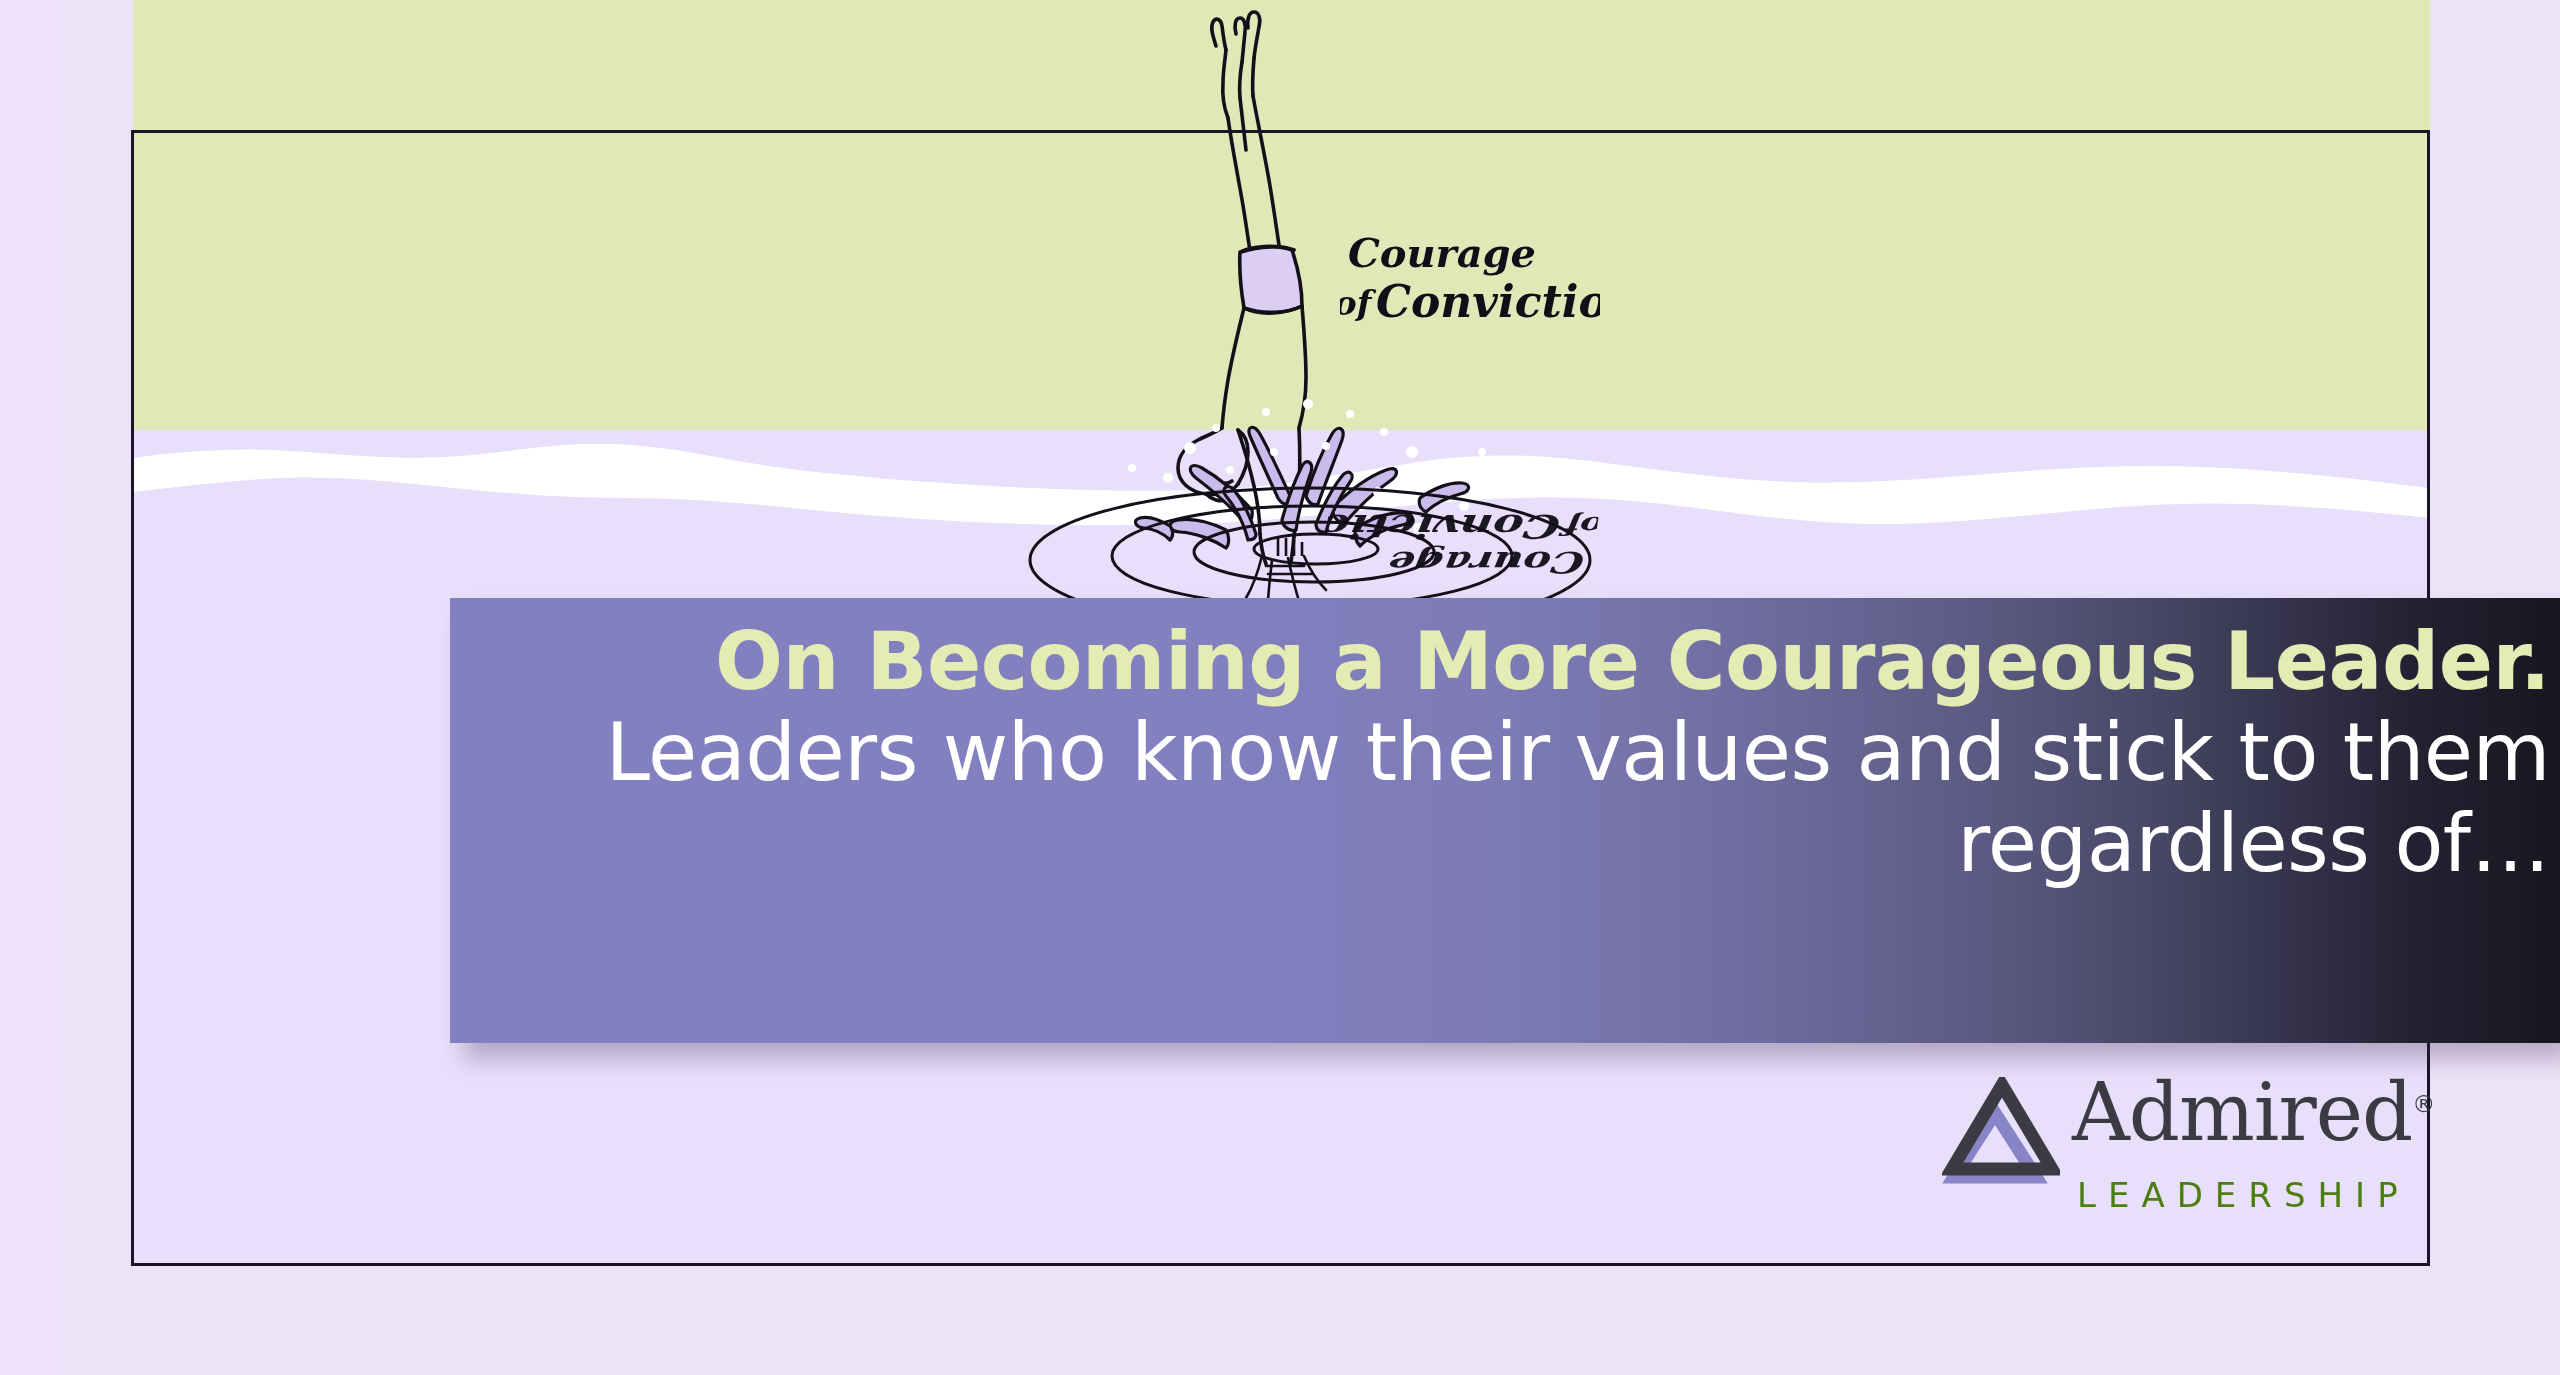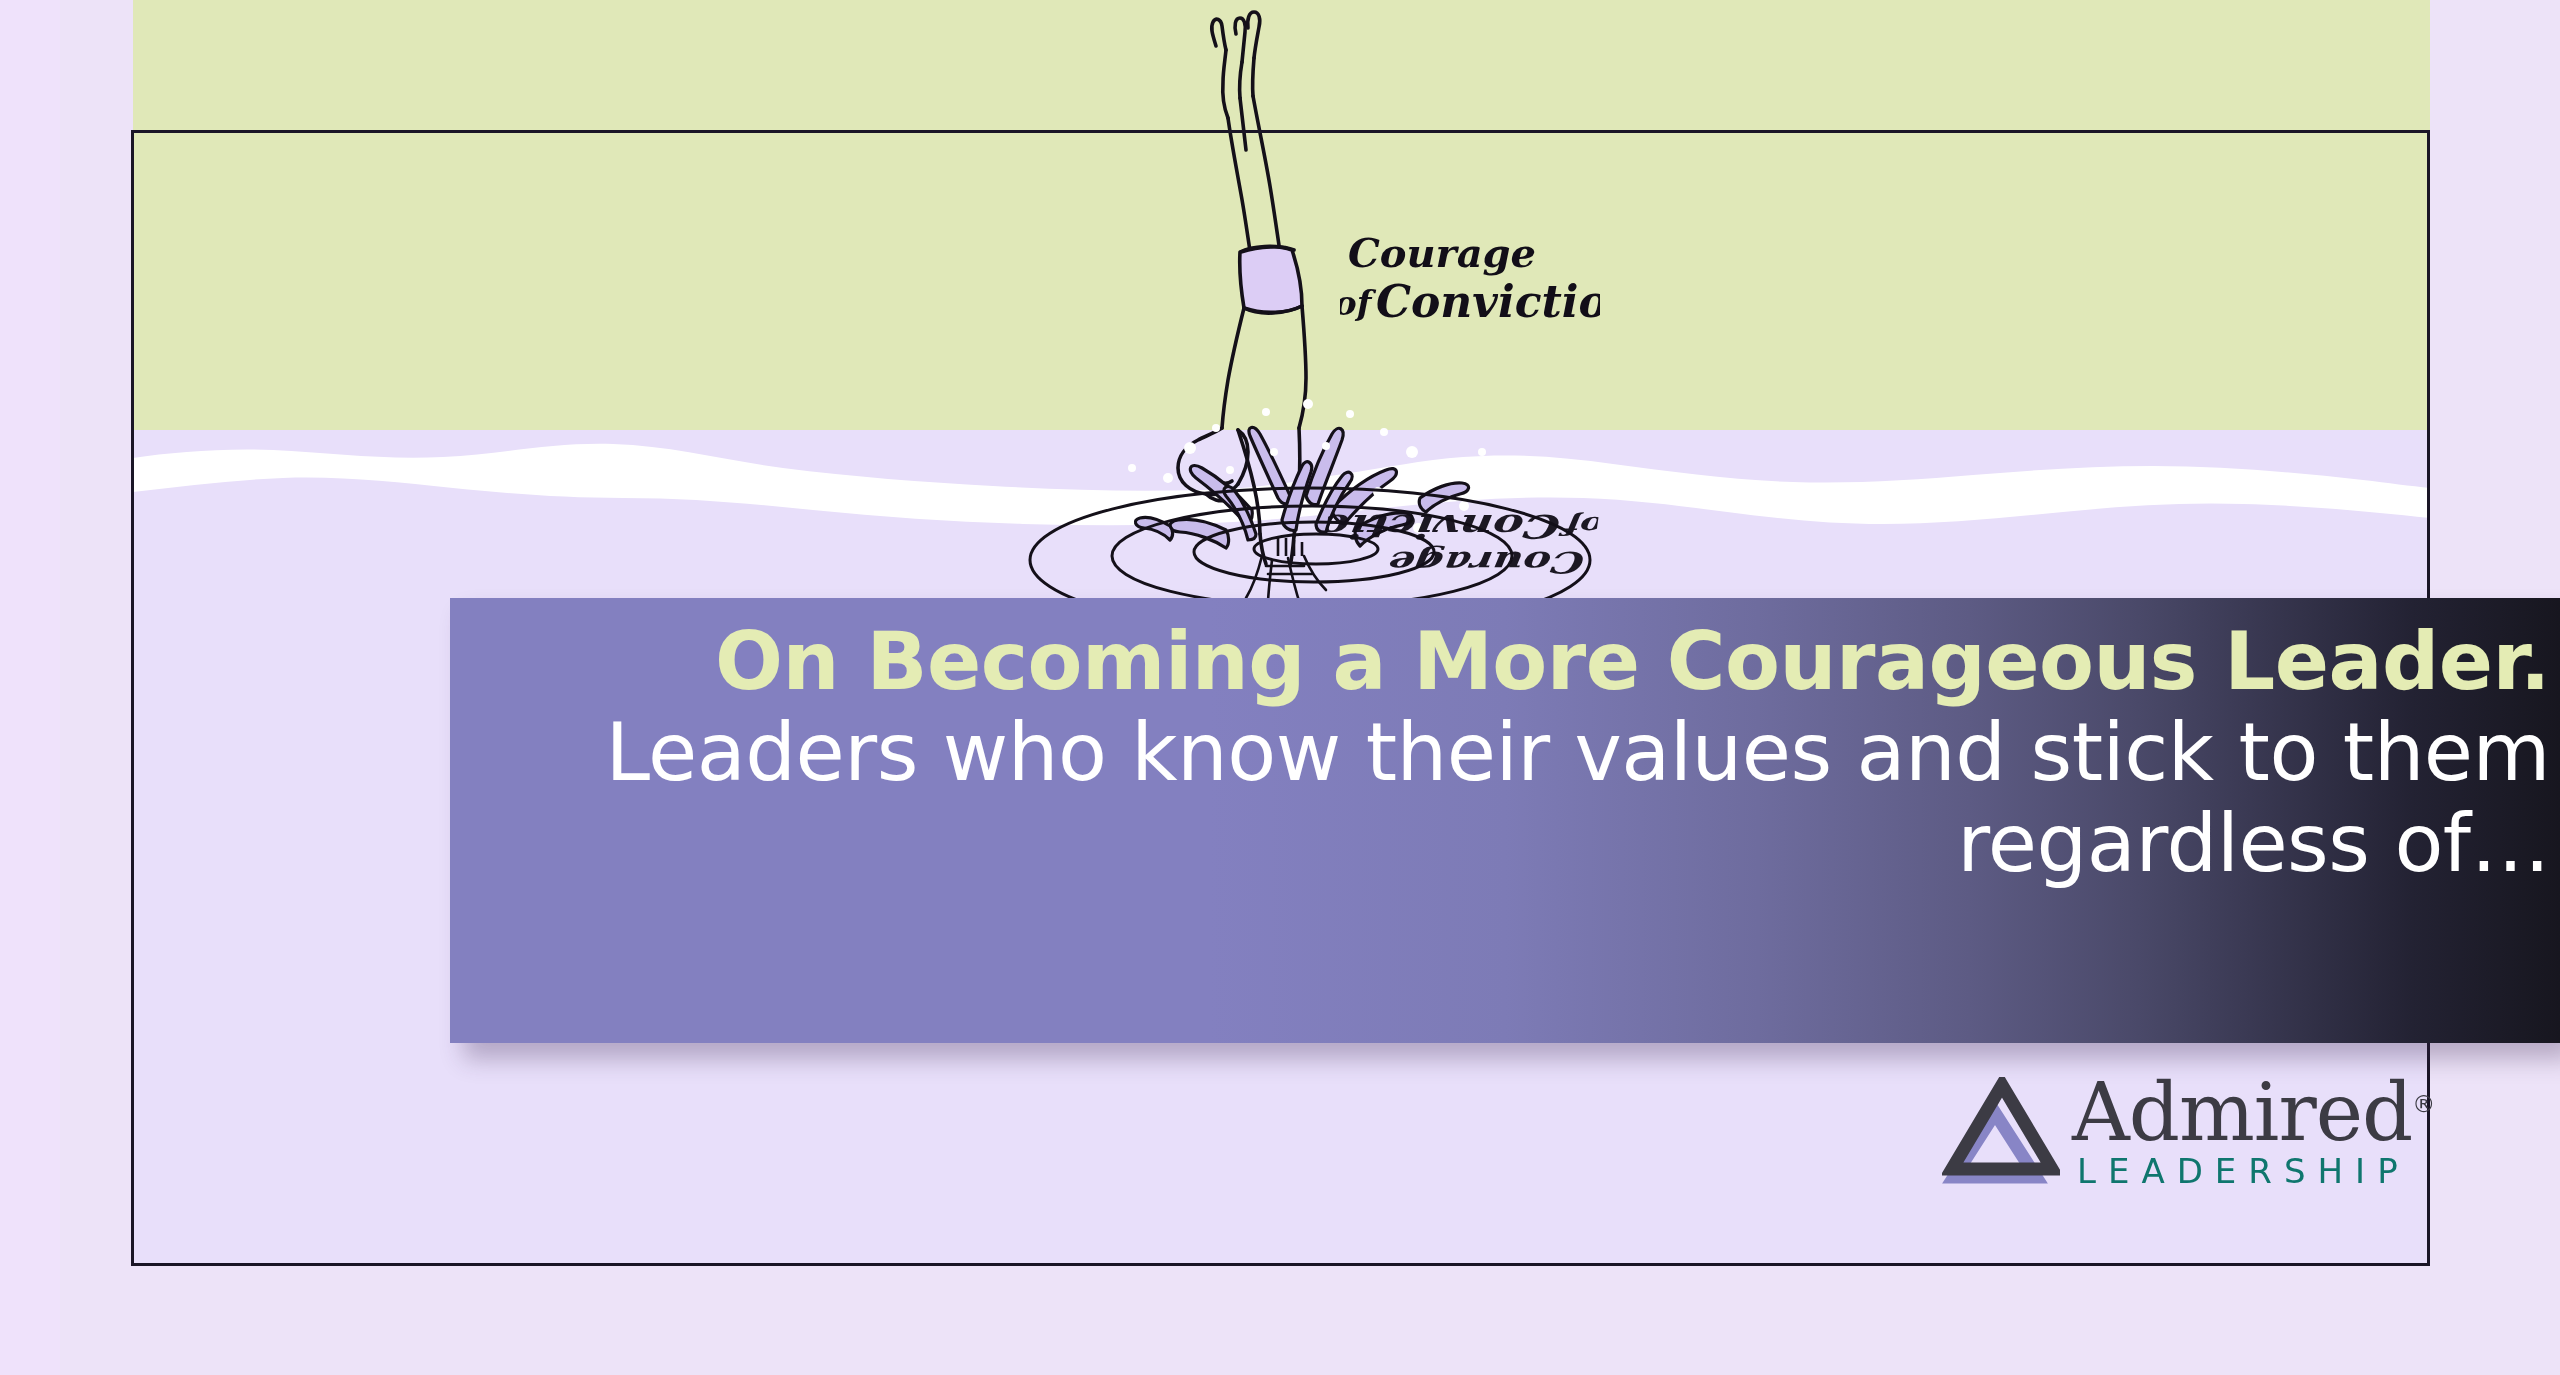--- a/index.html
+++ b/index.html
@@ -185,22 +185,22 @@
     font-family: "DejaVu Sans", "Liberation Sans", sans-serif;
     font-size: 23px;
     vertical-align: super;
     color: #3C3B44;
     letter-spacing: 0;
   }
   .logo-sub {
     font-family: "DejaVu Sans", "Liberation Sans", sans-serif;
     font-size: 34px;
     letter-spacing: 12px;
-    color: #0f766e;
-    margin-top: 0;
+    color: #4d7c0f;
+    margin-top: 24px;
     margin-left: 5px;
     white-space: nowrap;
   }
 </style>
 </head>
 <body>
 
 <div id="stage">
 
   <div class="backdrop-lavender"></div>

